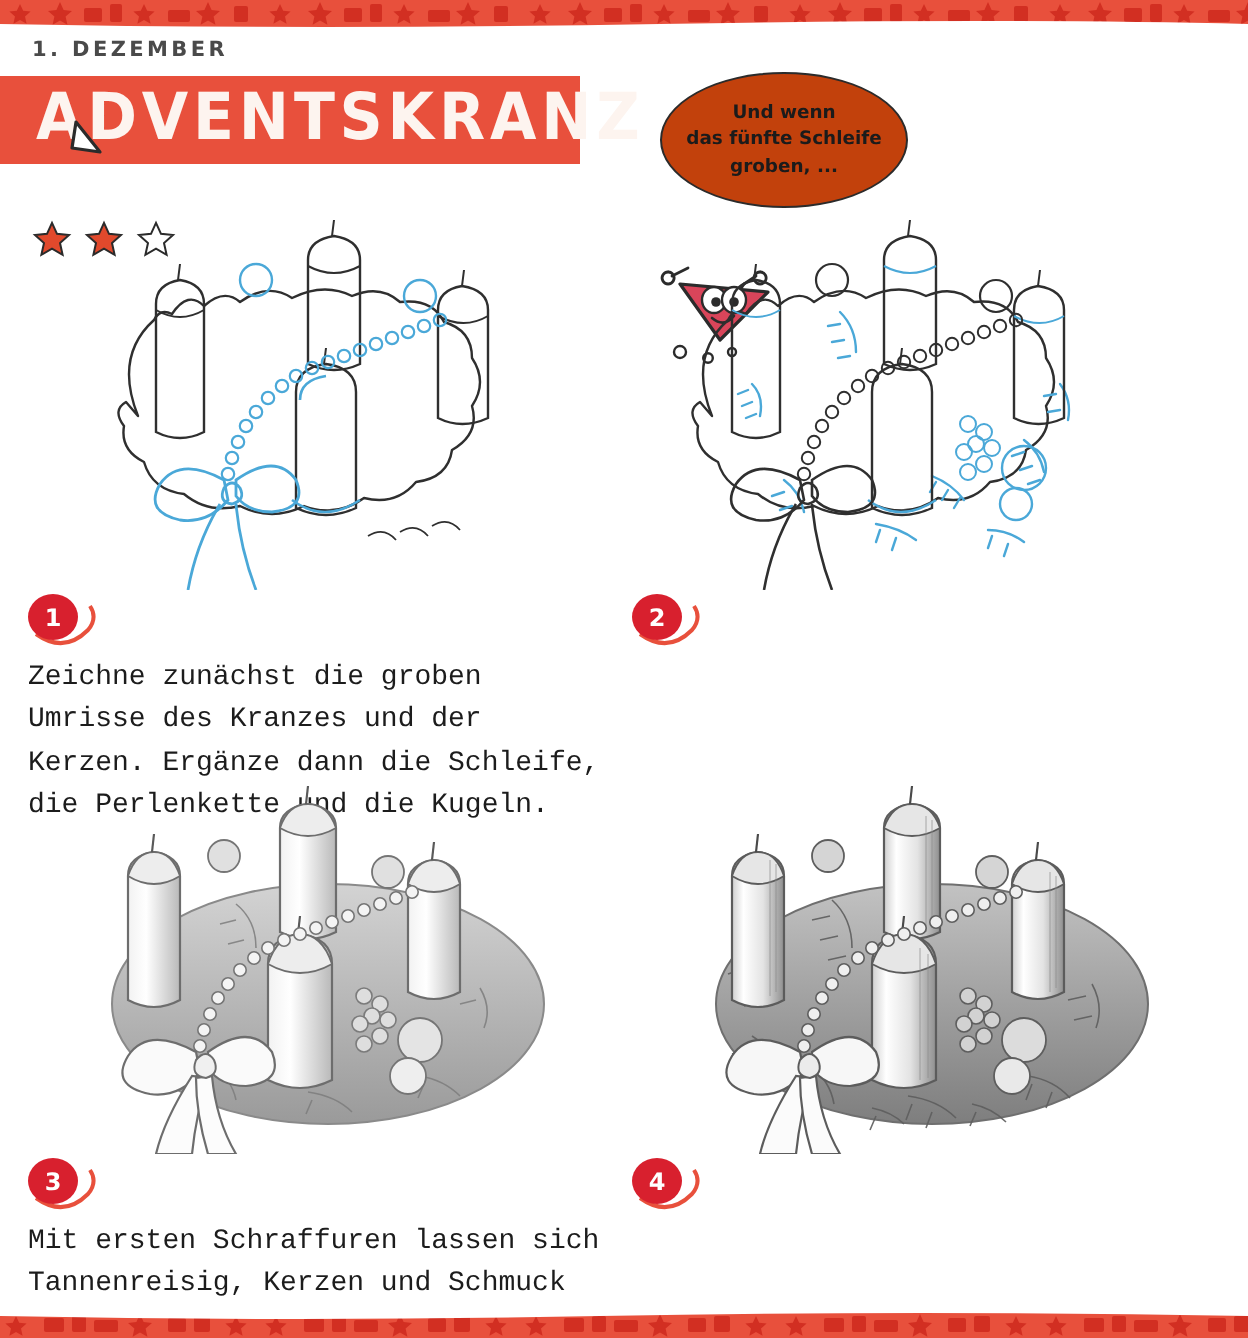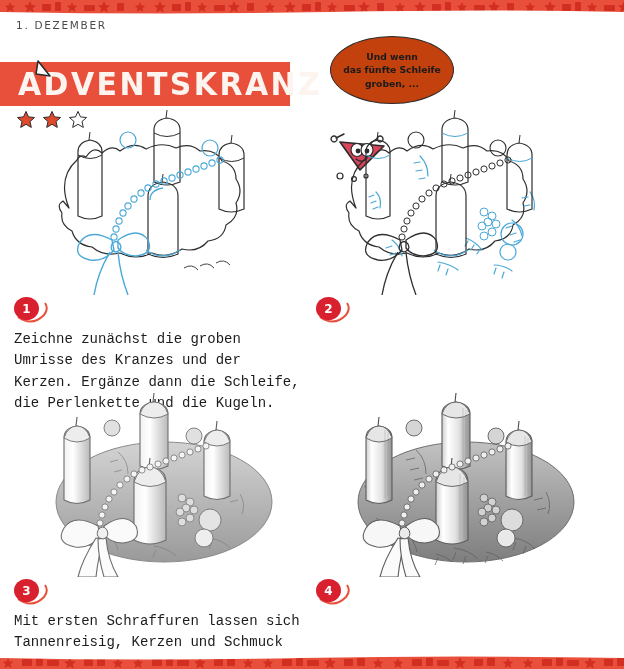--- a/index.html
+++ b/index.html
@@ -28,38 +28,37 @@
   .star-border.top { top: 0; }
   .star-border.bottom { bottom: 0; }
   .star-border svg { display: block; }
 
   
   .date-label {
     position: absolute;
     left: 16px;
     top: 19px;
     font-size: 10.5px;
-    font-weight: normal;
+    font-weight: bold;
     letter-spacing: 1.7px;
     color: #4a4a4a;
     font-family: "DejaVu Sans", sans-serif;
   }
 
   .title-banner {
     position: absolute;
     left: 0px;
     top: 38px;
     width: 290px;
     height: 44px;
     background: #e8503c;
     display: flex;
     align-items: center;
     padding-left: 18px;
     box-sizing: border-box;
-    margin-top: 24px;
   }
   .title-banner .title-text {
     color: #fdf4ef;
     font-size: 30px;
     font-weight: bold;
     letter-spacing: 2.4px;
     font-family: "DejaVu Sans", sans-serif;
     line-height: 1;
     transform: scaleY(1.08);
   }

